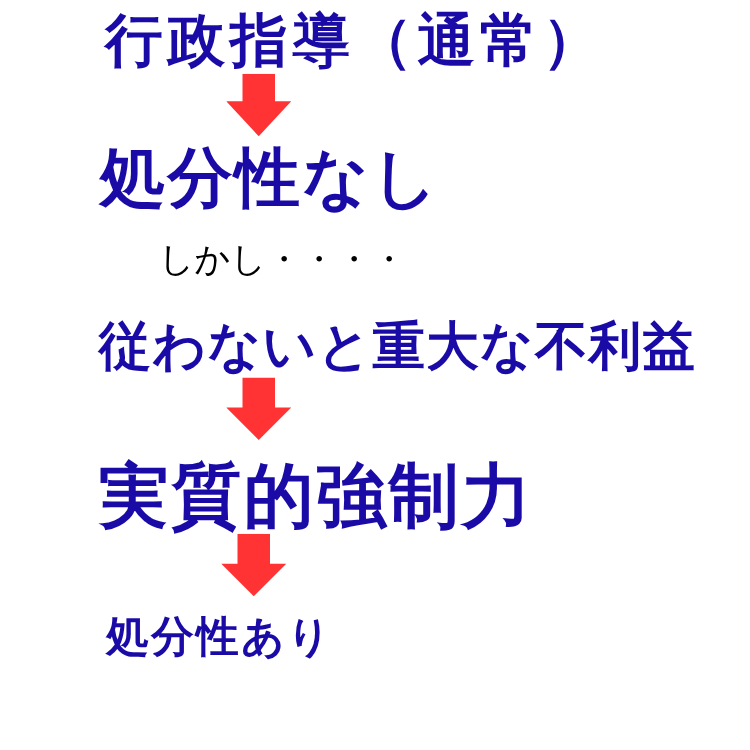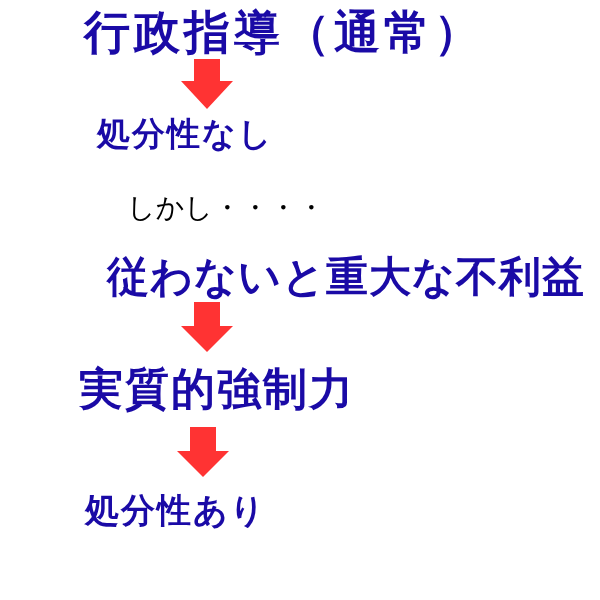--- a/index.html
+++ b/index.html
@@ -16,24 +16,24 @@
     }
     .label {
       position: absolute;
       white-space: nowrap;
       font-weight: bold;
       line-height: 1;
       color: #1a0aa6;
       text-align: right;
     }
     .l-title  { left: 84px; top: 9px;  font-size: 46px; letter-spacing: 4px; }
-    .l-none   { left: 97px; top: 117px; font-size: 33px; letter-spacing: 2px; }
+    .l-none   { left: 80px; top: 117px; font-size: 52px; letter-spacing: 2px; }
     .l-but    { left: 87px; top: 194px; font-size: 28px; color: #000000; font-weight: normal; letter-spacing: 0px; margin-left: 40px; }
-    .l-disadv { left: 79px; top: 256px; font-size: 42px; letter-spacing: 1px; margin-left: 28px; }
-    .l-force  { left: 79px; top: 370px; font-size: 44px; letter-spacing: 2px; font-family: Liberation Mono, monospace; }
+    .l-disadv { left: 79px; top: 256px; font-size: 42px; letter-spacing: 1px; }
+    .l-force  { left: 79px; top: 370px; font-size: 56px; letter-spacing: 2px; }
     .l-yes    { left: 85px; top: 493px; font-size: 34px; letter-spacing: 2px; }
     .arrow {
       position: absolute;
       width: 52px;
       height: 50px;
     }
     .a1 { left: 181px; top: 59px; }
     .a2 { left: 181px; top: 302px; }
     .a3 { left: 177px; top: 427px; }
   </style>

